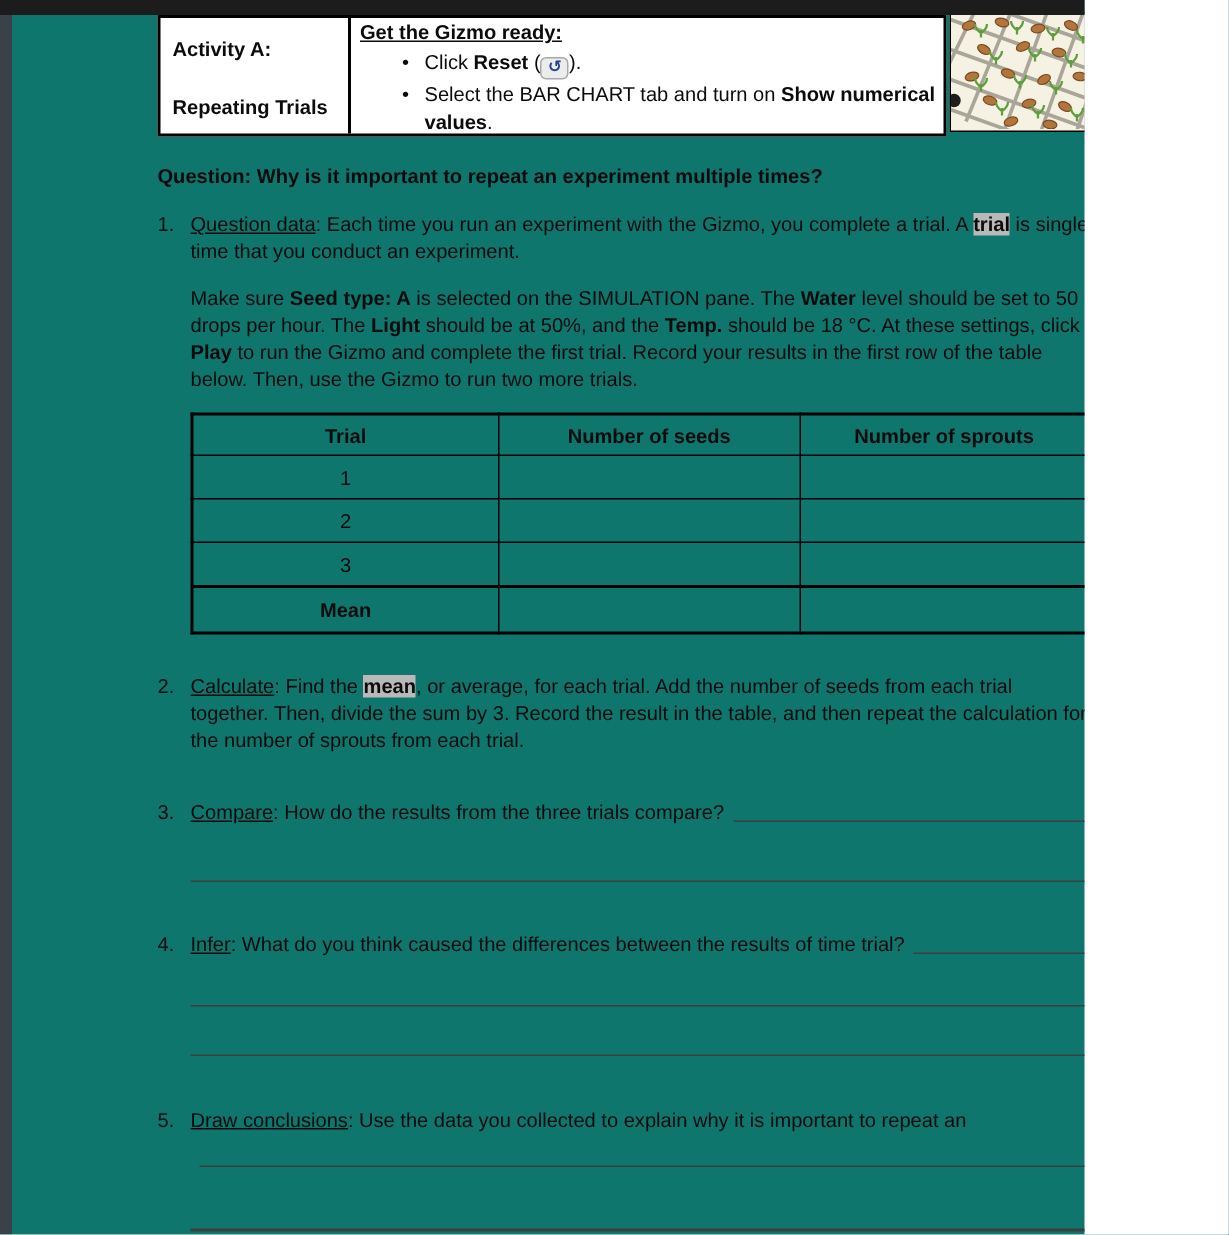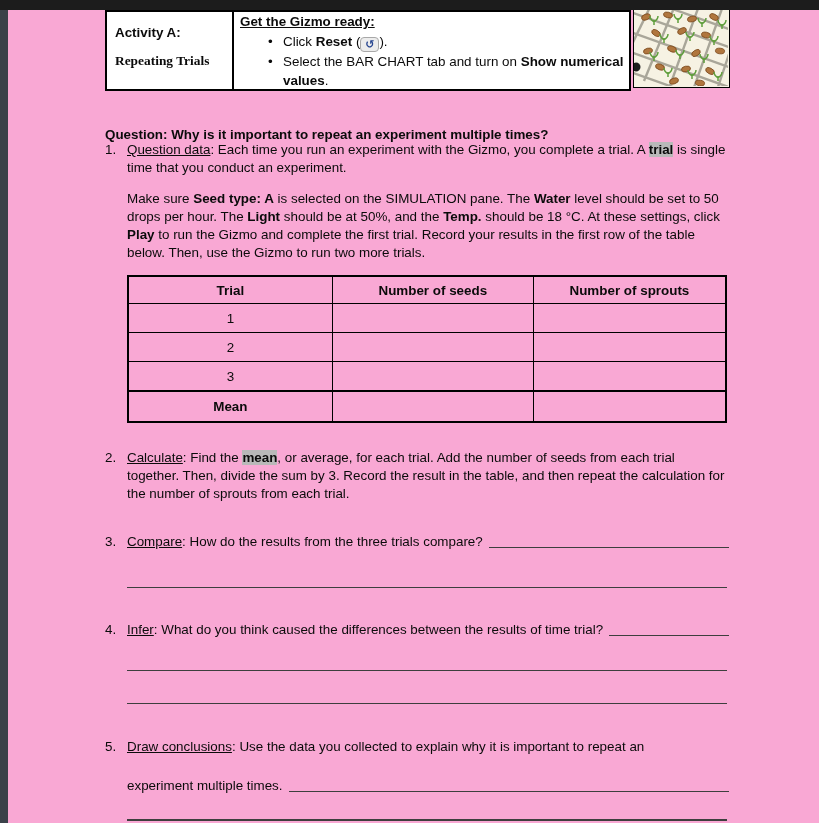--- a/index.html
+++ b/index.html
@@ -1,42 +1,42 @@
 <!DOCTYPE html>
 <html><head>
 <meta charset="utf-8">
 <style>
   html,body{margin:0;padding:0;background:#fff;}
   .page{
-    position:relative;width:819px;height:823px;overflow:hidden;background:#f9a8d4;
+    position:relative;width:723px;height:823px;overflow:hidden;background:#0f766e;
     font-family:"Liberation Sans","DejaVu Sans",sans-serif;
     font-size:13.4px;color:#0b0b0b;
   }
   .top-bar{position:absolute;left:0;top:0;width:819px;height:10px;background:#1c1c1c;z-index:6;}
   .side-strip{position:absolute;left:0;top:0;width:8px;height:823px;background:#3a4149;z-index:5;}
 
   
   .activity-table{position:absolute;left:105px;top:10px;width:526px;height:81px;
     border:2px solid #000;box-sizing:border-box;display:flex;background:#fff;}
   .activity-cell{width:145px;box-sizing:border-box;border-right:2px solid #000;
     padding:13px 6px 0 8px;font-weight:bold;}
-  .activity-cell .l2{margin-top:13px;font-family:Liberation Serif, serif;}
+  .activity-cell .l2{margin-top:24px;}
   .gizmo-cell{flex:1;box-sizing:border-box;padding:1px 4px 0 6px;}
   .gizmo-title{font-weight:bold;text-decoration:underline;line-height:18px;}
   .bullets{margin-top:1px;}
   .bullet{display:flex;line-height:19px;margin-left:28px;}
   .bullet .dot{width:15px;flex:none;}
   .bullet .btxt{width:342px;}
   .reset-chip{display:inline-block;width:17px;height:13px;background:#ececec;border:1px solid #a8a8a8;
     border-radius:4px;color:#24438f;font-size:11px;line-height:12px;text-align:center;vertical-align:-2px;font-weight:bold;}
 
   .seed-img{position:absolute;left:633px;top:8px;width:97px;height:80px;border:1.5px solid #000;
     box-sizing:border-box;background:#f6f2e3;z-index:4;}
 
-  .question{position:absolute;left:105px;top:126px;font-weight:bold;line-height:18px;}
+  .question{position:absolute;left:105px;top:109px;font-weight:bold;line-height:18px;}
 
   .item{position:absolute;left:105px;width:624px;display:flex;line-height:18px;}
   .item .num{width:22px;flex:none;}
   .item .body{flex:1;}
   .lead{text-decoration:underline;}
   b{font-weight:bold;}
   .hl{background:#b9b9b9;font-weight:bold;}
 
   .fill-row{display:flex;justify-content:flex-end;}
   .fill-row .sentence{white-space:nowrap;}
@@ -215,19 +215,18 @@
   <div class="blank-line" style="top:688px;"></div>
 
   <div class="item" style="top:738px;">
     <span class="num">5.</span>
     <span class="body"><span class="sentence"><span class="lead">Draw conclusions</span><span>: Use the data you collected to explain why it is important to repeat an</span></span></span>
   </div>
   <div class="item" style="top:777px;">
     <span class="num"></span>
     <span class="body">
       <span class="fill-row">
-        <span class="sentence">experiment multiple times.</span>
         <span class="fill"></span>
       </span>
     </span>
   </div>
   <div class="blank-line" style="top:804px;border-bottom-width:2px;"></div>
 </div>
 
 </body></html>

